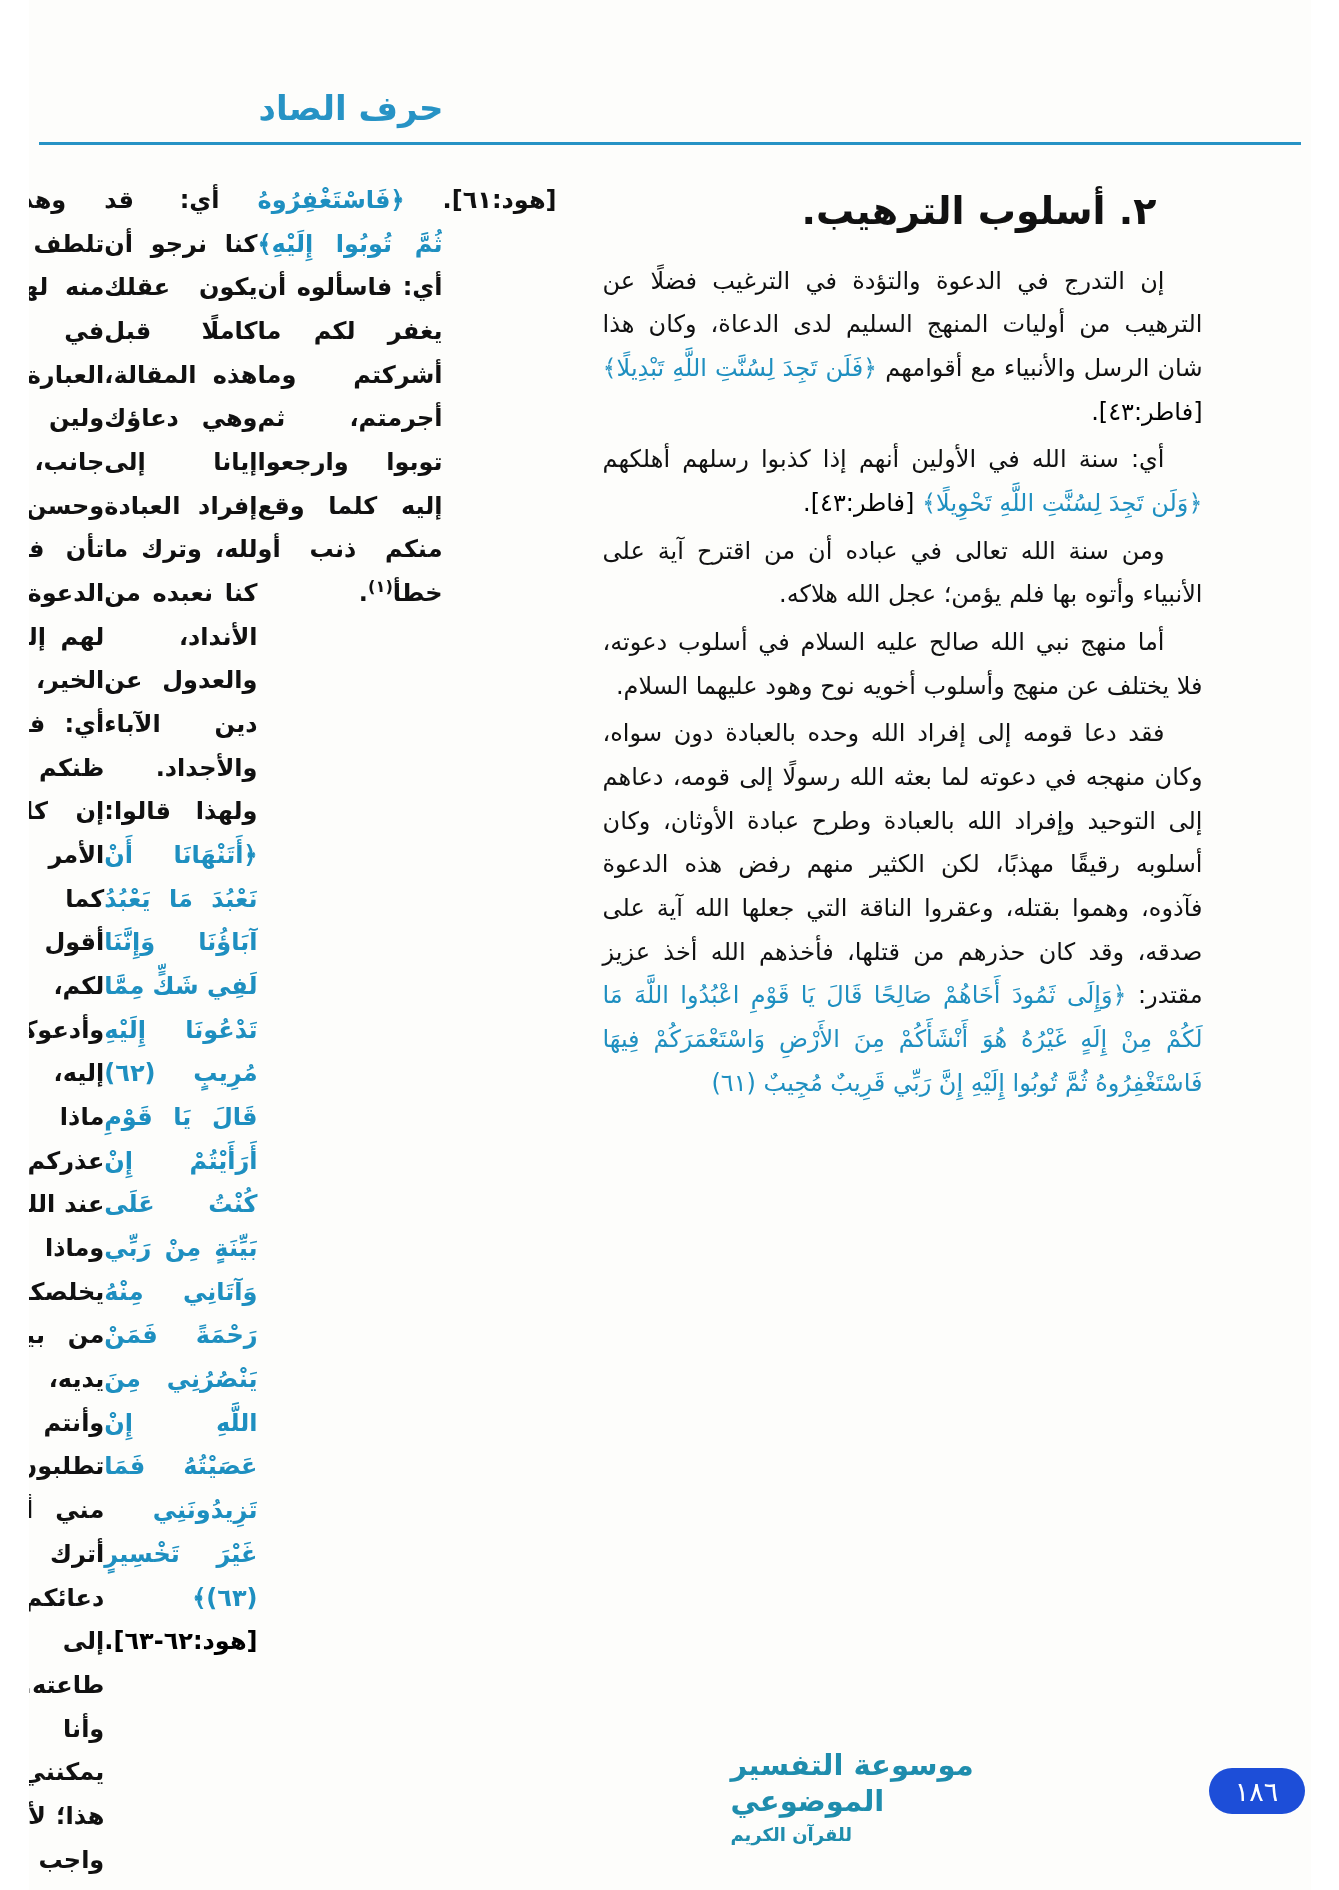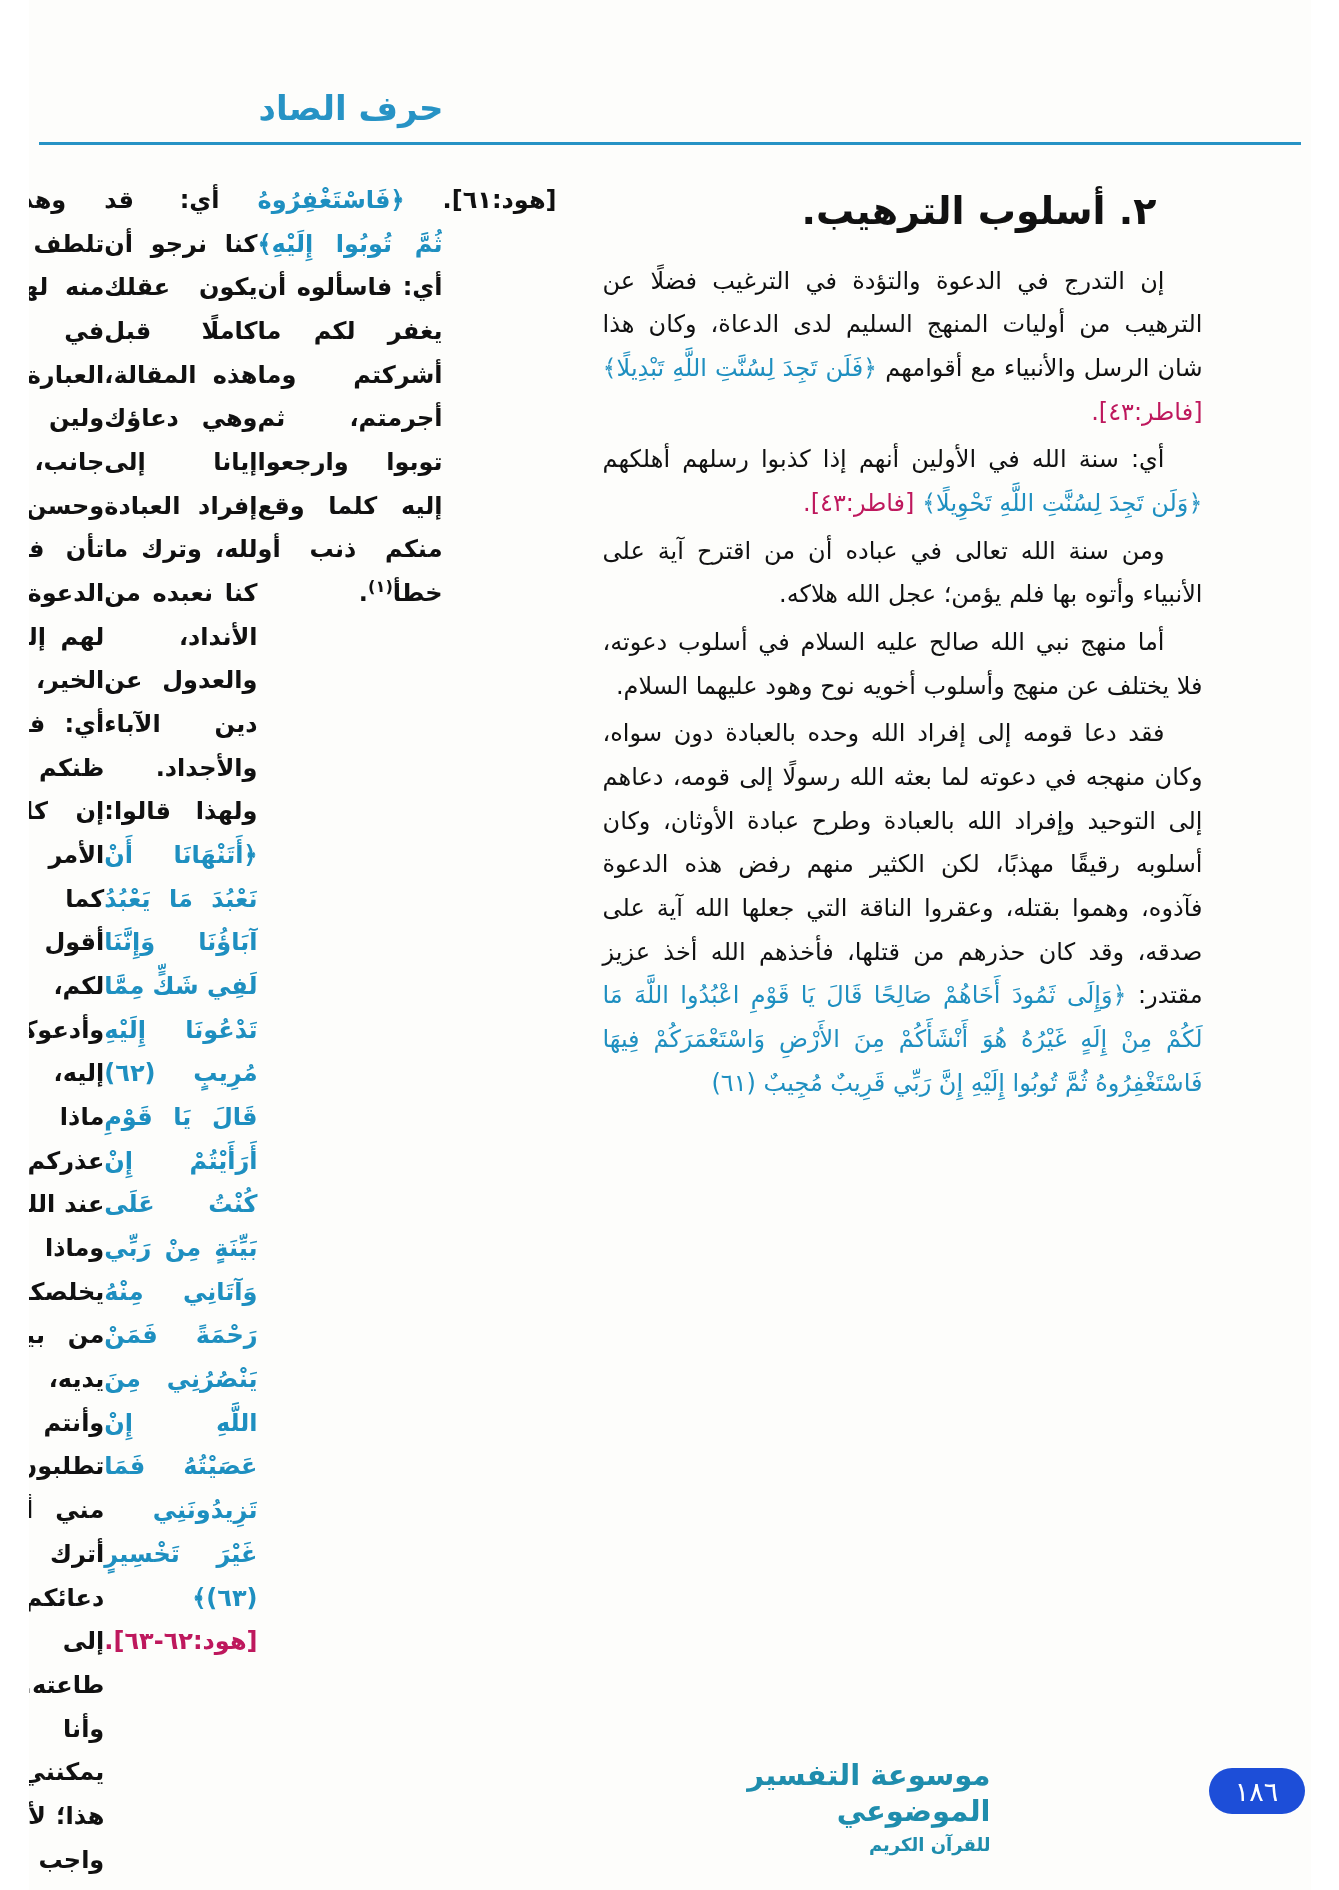--- a/index.html
+++ b/index.html
@@ -50,21 +50,21 @@
     line-height: 1.7;
   }
   p.body {
     font-size: 24px;
     line-height: 1.82;
     text-align: justify;
     text-indent: 38px;
     margin: 0 0 4px 0;
   }
   .quran { color: #1e8fc0; }
-  .ref { color: #be185d; }
+  .ref { color: #000000; }
   .ref-line {
     font-size: 24px;
     line-height: 1.8;
     text-align: center;
     margin-bottom: 6px;
   }
   .verse-line {
     color: #1e8fc0;
     font-size: 22px;
     line-height: 1.9;
@@ -77,24 +77,24 @@
   }
   .footnote {
     margin-top: 26px;
     font-size: 26px;
     line-height: 1.7;
     padding-top: 8px;
   }
   
   .footer-logo {
     position: absolute;
-    bottom: 34px;
+    bottom: 44px;
     right: 320px;
     width: 260px;
-    text-align: right;
+    text-align: left;
     color: #1f8dad;
     line-height: 1.25;
   }
   .footer-logo .l1 { font-size: 29px; font-weight: bold; }
   .footer-logo .l2 { font-size: 18px; font-weight: bold; margin-top: 4px; }
   .page-pill {
     position: absolute;
     bottom: 76px;
     left: auto;
     right: 6px;

